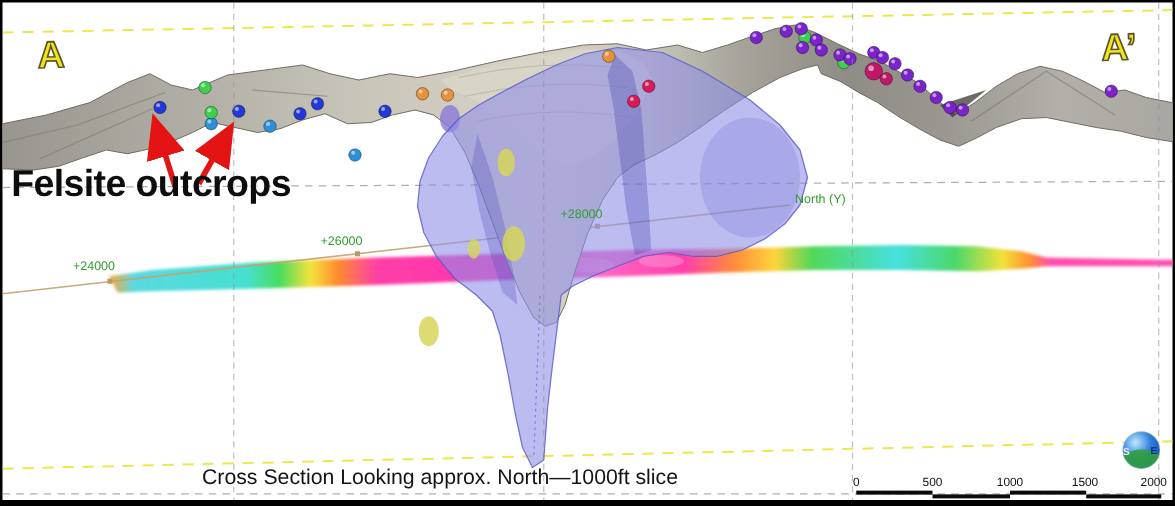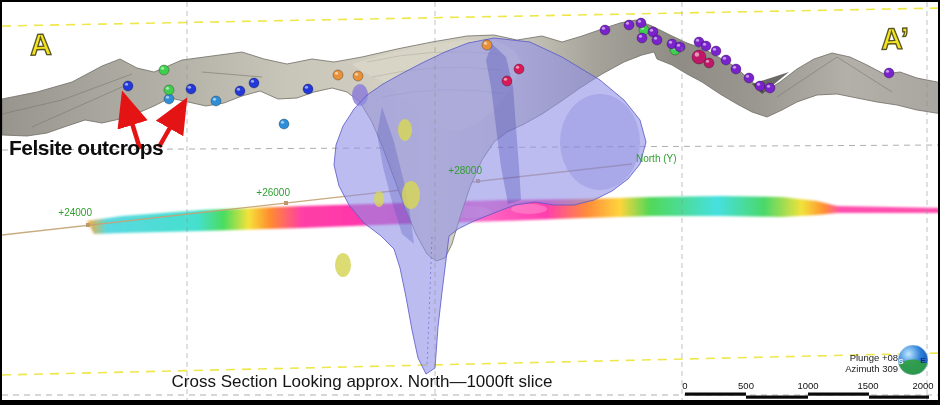--- a/index.html
+++ b/index.html
@@ -11,25 +11,25 @@
   }
   #scene{position:absolute;left:0;top:0;}
   .overlay{position:absolute;white-space:nowrap;}
   .sec-label{
     font-size:30px;font-weight:700;color:#f2e41e;
     -webkit-text-stroke:1.3px #5a5526;
     text-shadow:0 0 1px #4a4a1a;
     transform:rotate(-2deg);
   }
   #annotation{
-    left:7px;top:127px;font-size:21px;font-weight:800;color:#0d0d0d;
+    left:7px;top:127px;font-size:30px;font-weight:800;color:#0d0d0d;
     line-height:37px;letter-spacing:-0.5px;
   }
   #caption{
-    left:110px;top:370px;width:500px;text-align:center;
+    left:100px;top:370px;width:500px;text-align:center;
     font-size:17px;color:#141414;
   }
   #view-info{
     left:800px;top:350px;width:96px;text-align:right;
     font-size:9.5px;line-height:11px;color:#202020;
   }
   .green-txt{fill:#2f9e2f;font-size:10px;font-family:"Liberation Sans",sans-serif;}
   .scale-txt{fill:#111;font-size:9.5px;font-family:"Liberation Sans",sans-serif;}
   .compass-letter{font-size:8px;font-weight:700;font-family:"Liberation Sans",sans-serif;}
 </style>
@@ -249,17 +249,13 @@
 
   <div class="overlay sec-label" style="left:28px;top:26px">A</div>
   <div class="overlay sec-label" style="left:879px;top:20px">A’</div>
 
   <div class="overlay" id="annotation">
     <div>Felsite outcrops</div>
   </div>
 
   <div class="overlay" id="caption">Cross Section Looking approx. North—1000ft slice</div>
 
-  <div class="overlay" id="view-info">
-    <div>Plunge +08</div>
-    <div>Azimuth 309</div>
-  </div>
 </div>
 
 </body></html>

